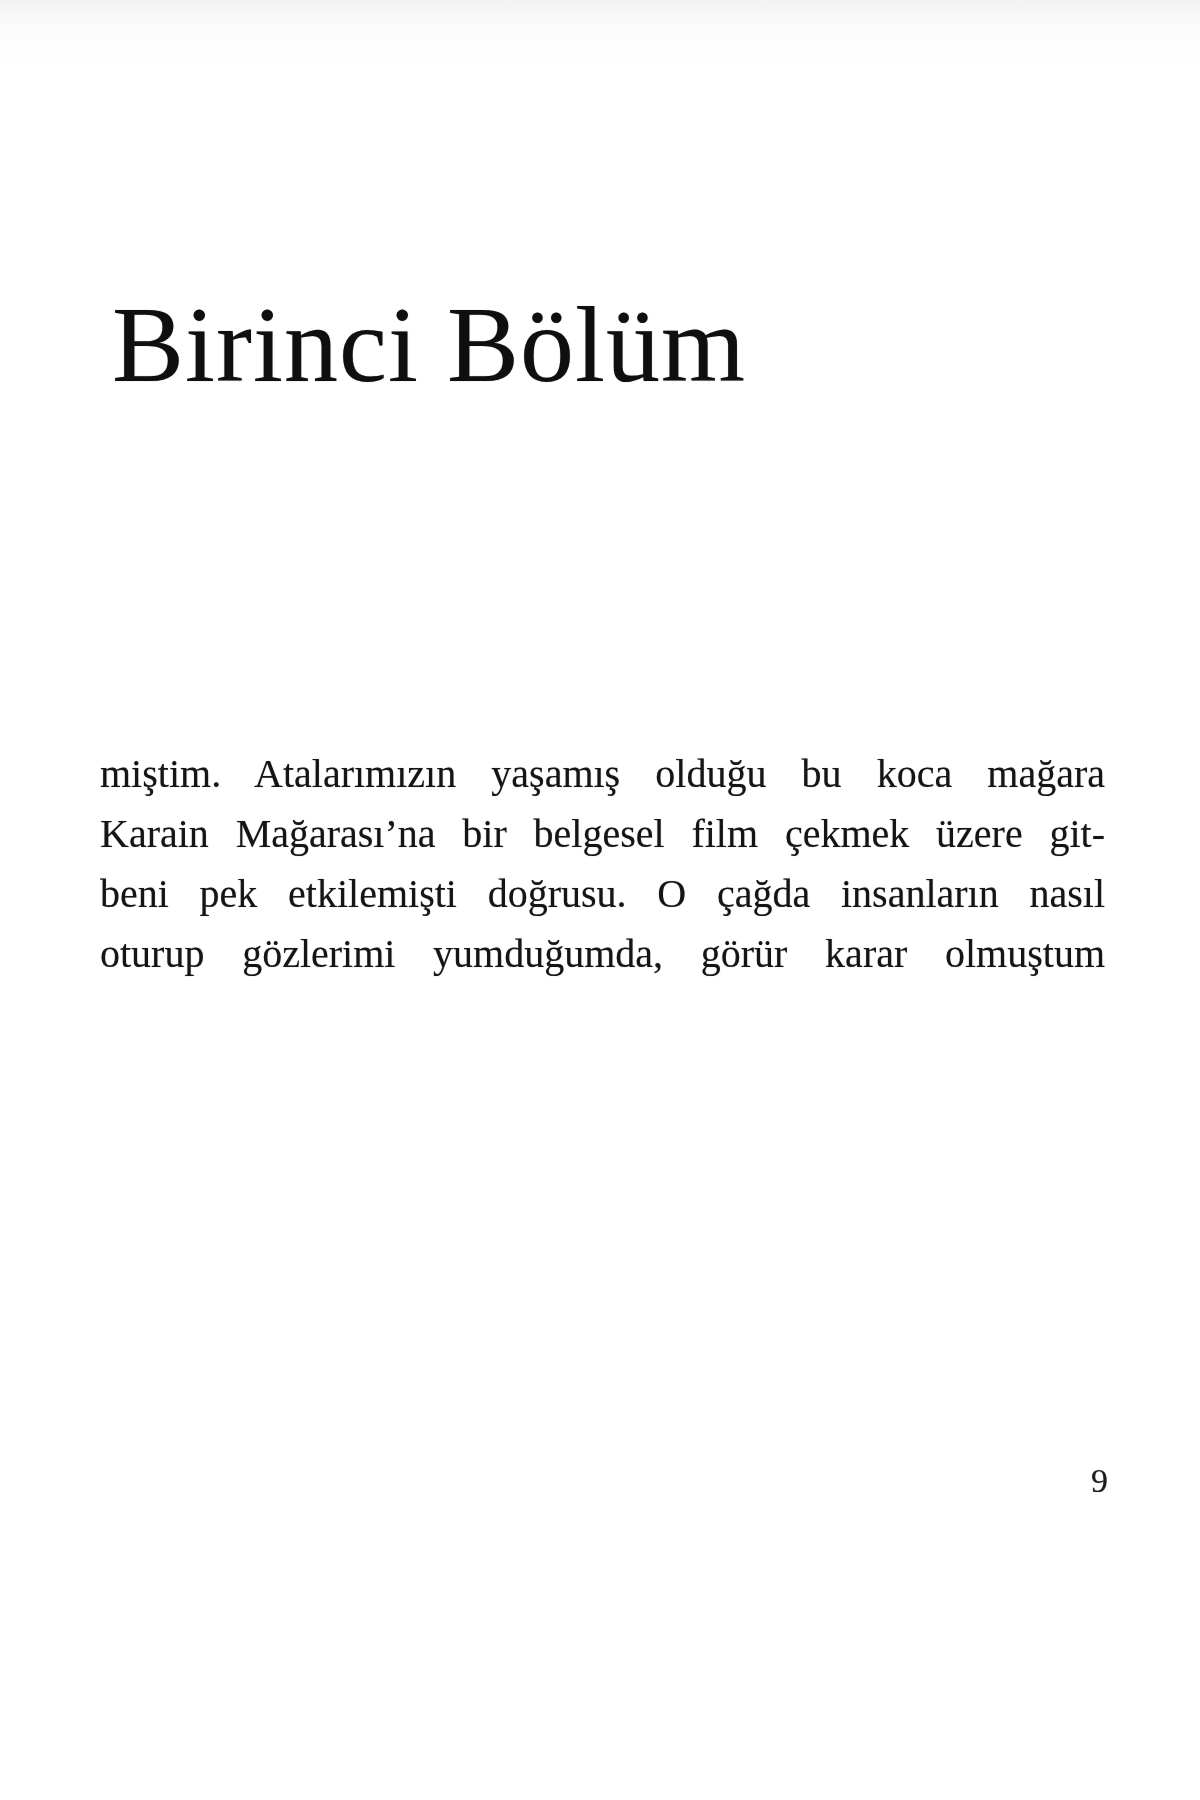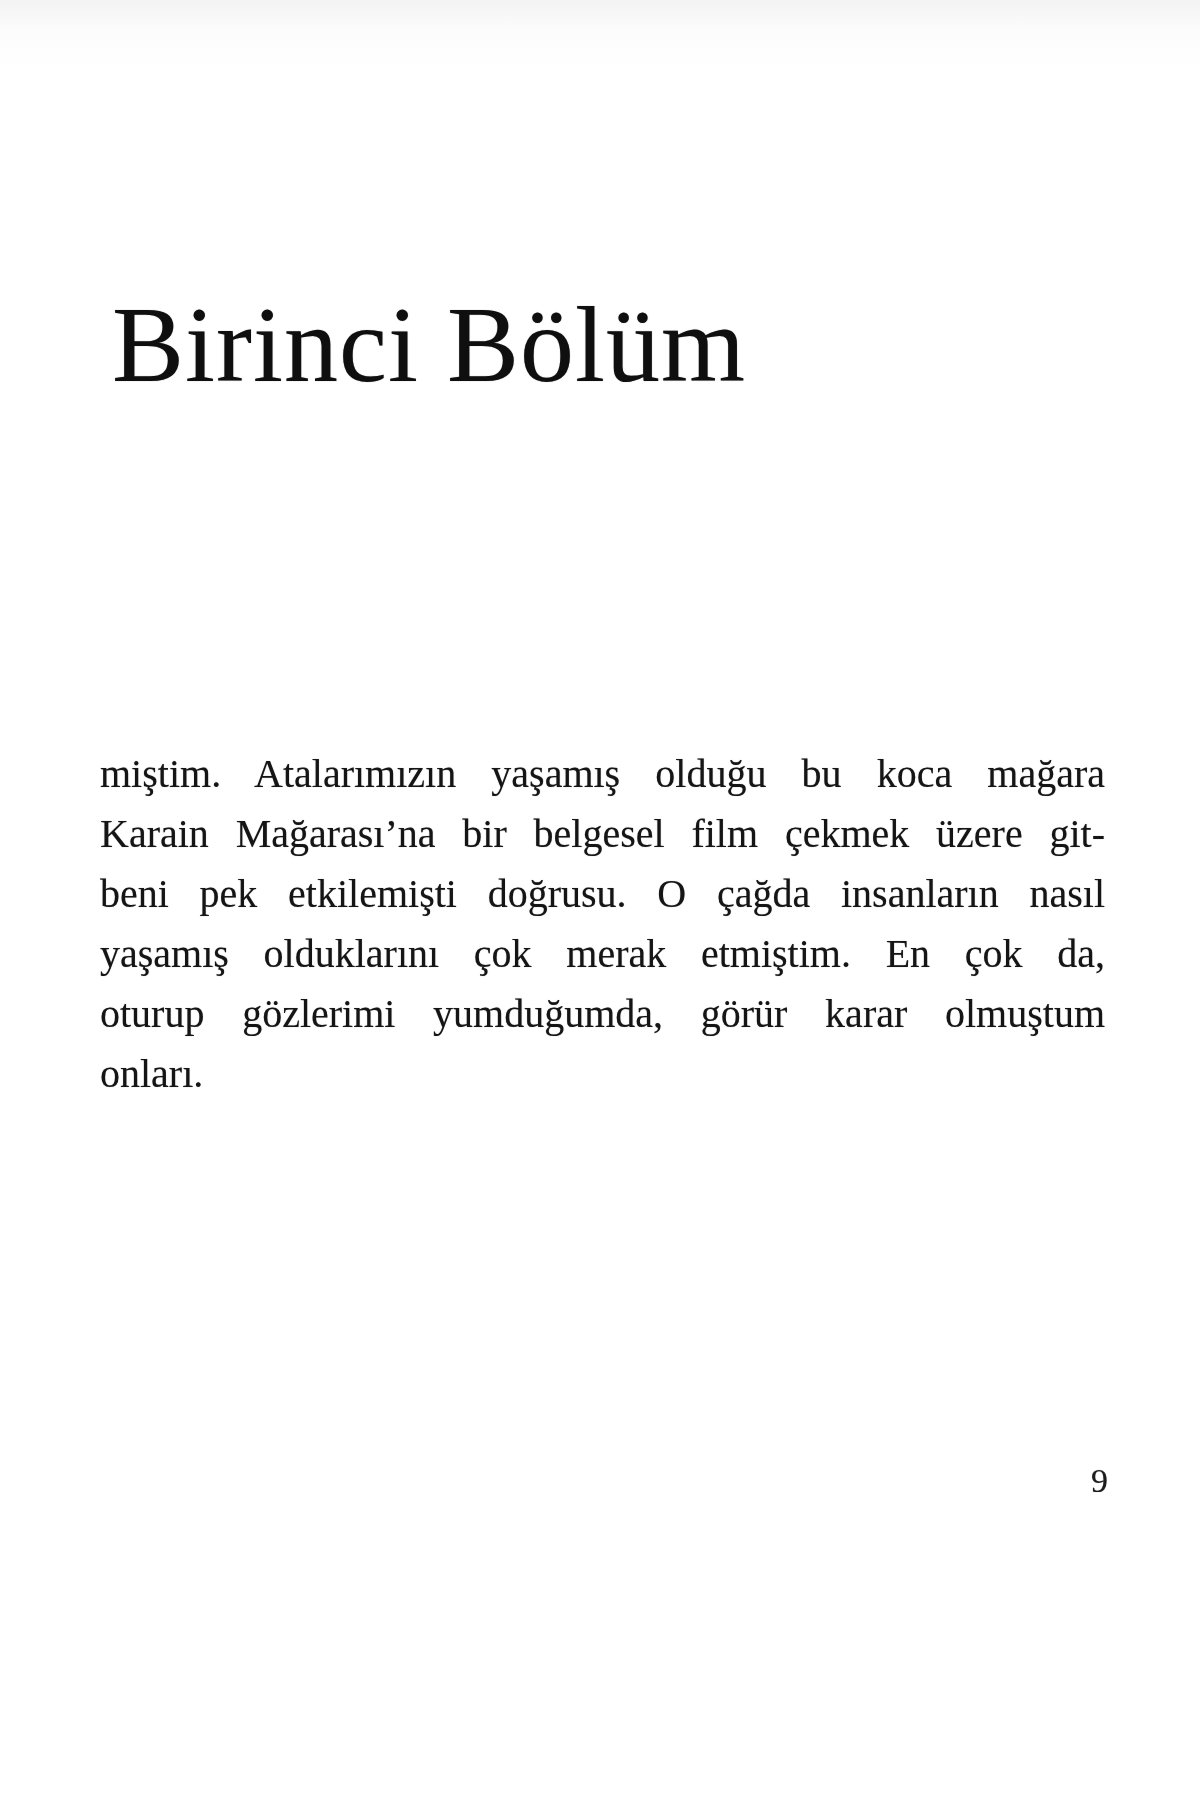--- a/index.html
+++ b/index.html
@@ -69,19 +69,17 @@
 </head>
 <body>
 
 <div class="page">
   <h1 class="chapter-heading">Birinci Bölüm</h1>
 
   <div class="text-block">
       <div class="line">miştim. Atalarımızın yaşamış olduğu bu koca mağara</div>
       <div class="line">Karain Mağarası’na bir belgesel film çekmek üzere git-</div>
       <div class="line">beni pek etkilemişti doğrusu. O çağda insanların nasıl</div>
-      <div class="line">yaşamış olduklarını çok merak etmiştim. En çok da,</div>
       <div class="line">oturup gözlerimi yumduğumda, görür karar olmuştum</div>
-      <div class="line para-end">onları.</div>
     </div>
 
   <div class="page-number">9</div>
 </div>
 
 </body></html>

